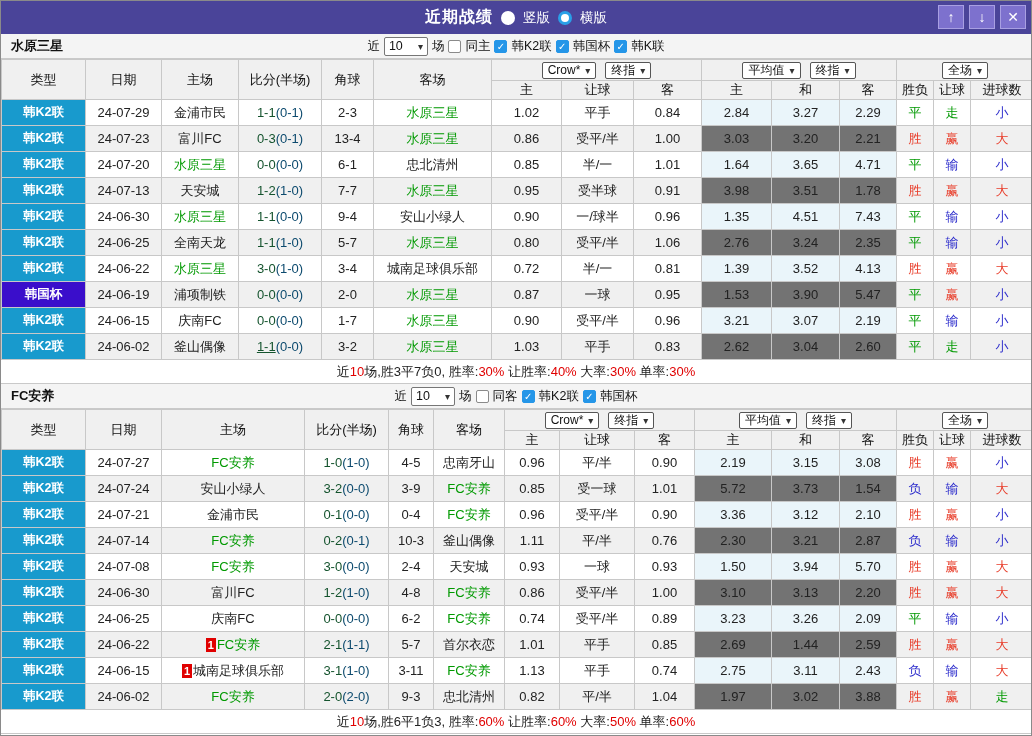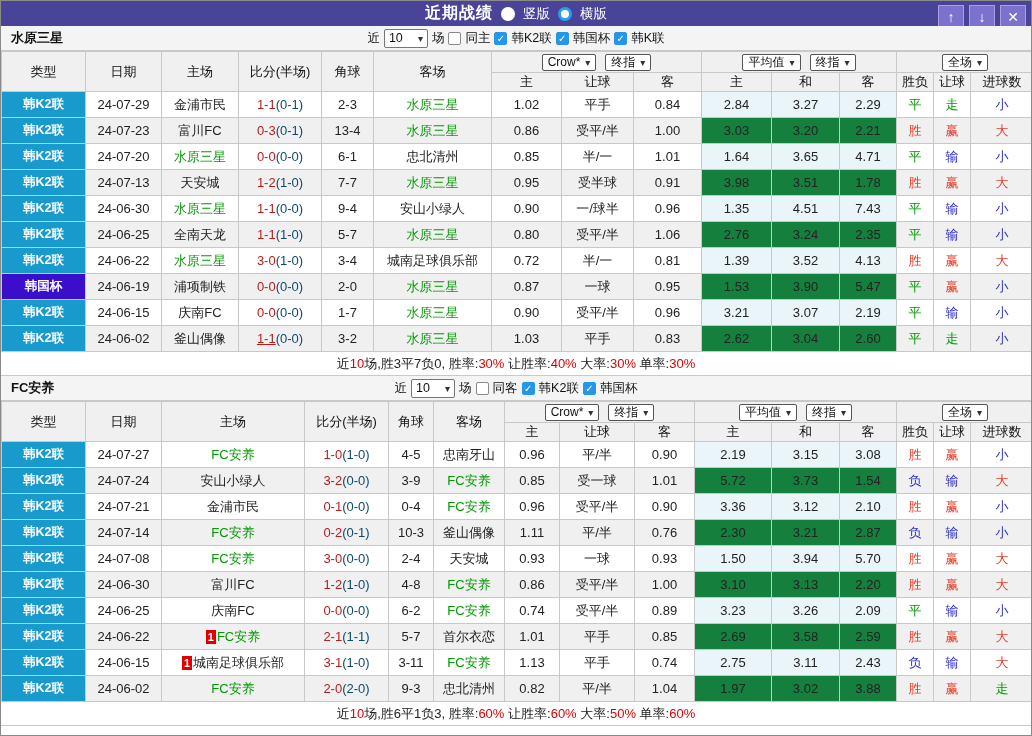--- a/index.html
+++ b/index.html
@@ -9,21 +9,21 @@
     width: 1032px;
   }
   .window {
     width: 1032px; height: 736px;
     border: 1px solid #8a8a8a;
     background: #fff;
     overflow: hidden;
   }
   
   .titlebar {
-    height: 25px; background: #4a4499;
+    height: 33px; background: #4a4499;
     display: flex; align-items: center; position: relative;
     color: #fff;
   }
   .tb-center { flex: 1; text-align: center; font-size: 15px; display:flex; align-items:center; justify-content:center; gap:8px; }
   .tb-title { font-weight: bold; font-size: 16px; letter-spacing: 1px; }
   .radio { display: inline-block; width: 14px; height: 14px; border-radius: 50%; background: #fff; cursor: pointer; }
   .radio.ring { border: 3px solid #2aa0e8; background: #fff; }
   .tb-radio-label { font-size: 13.5px; }
   .win-btns { position: absolute; right: 5px; top: 4px; display: flex; gap: 5px; }
   .win-btn {
@@ -61,25 +61,25 @@
     border: 1px solid #555; background: #fff; height: 17px; padding: 0 5px;
     font-size: 12px; cursor: pointer; border-radius: 2px;
   }
   .dd-group { display: flex; justify-content: center; gap: 9px; align-items: center; }
   tbody td { height: 26px; }
   tbody tr.even td { background: #f0f0f0; }
   tbody tr.odd td { background: #ffffff; }
   tbody tr td.lg-k2 { background: #189acd; color: #fff; font-weight: bold; font-size: 12.5px; }
   tbody tr td.lg-cup { background: #3a0ecb; color: #fff; font-weight: bold; font-size: 12.5px; }
   tbody tr.odd td.avg { background: #eaf5fa; }
-  tbody tr.even td.avg { background: #15803d; }
+  tbody tr.even td.avg { background: #737373; }
   .t-green { color: #009900; }
   .t-red { color: #e83b28; }
   .t-blue { color: #2e2ecc; }
-  .score-main { color: #b91c1c; }
+  .score-main { color: #14532d; }
   .score-main.ul { text-decoration: underline; }
   .half { color: #0c4a6e; }
   .red-badge {
     background: #e00000; color: #fff; font-size: 11px; font-weight: bold;
     padding: 0 2px; margin-right: 1px; display: inline-block; line-height: 14px;
   }
   
   .summary {
     height: 24px; border-bottom: 1px solid #c9c9c9; background: #fff;
     display: flex; align-items: center; justify-content: center; font-size: 13px; color: #222;
@@ -616,21 +616,21 @@
             <td class="lg-k2">韩K2联</td>
             <td>24-06-22</td>
             <td><span class="red-badge">1</span><span class="t-green">FC安养</span></td>
             <td><span class="score-main">2-1</span><span class="half">(1-1)</span></td>
             <td>5-7</td>
             <td><span>首尔衣恋</span></td>
             <td class="od">1.01</td>
             <td class="od">平手</td>
             <td class="od">0.85</td>
             <td class="avg">2.69</td>
-            <td class="avg">3.58</td>
+            <td class="avg">1.44</td>
             <td class="avg">2.59</td>
             <td class="t-red">胜</td>
             <td class="t-red">赢</td>
             <td class="t-red">大</td>
           </tr>
           <tr class="odd">
             <td class="lg-k2">韩K2联</td>
             <td>24-06-15</td>
             <td><span class="red-badge">1</span><span>城南足球俱乐部</span></td>
             <td><span class="score-main">3-1</span><span class="half">(1-0)</span></td>

